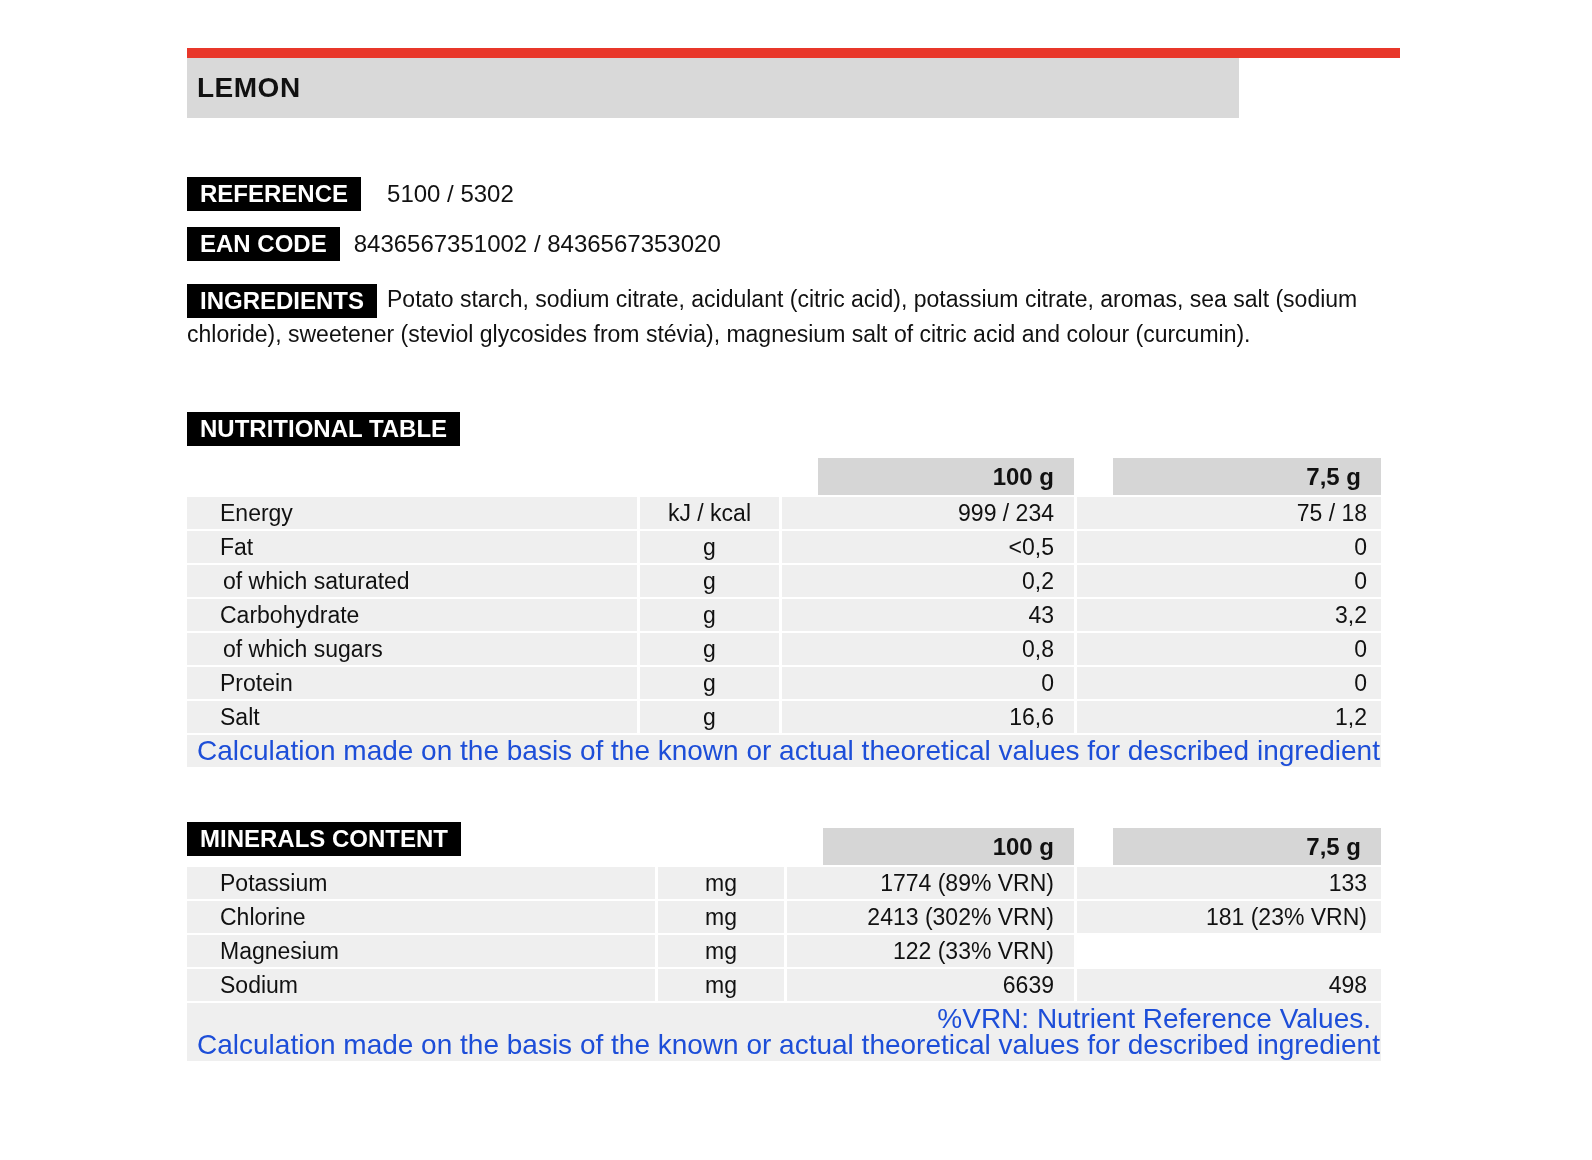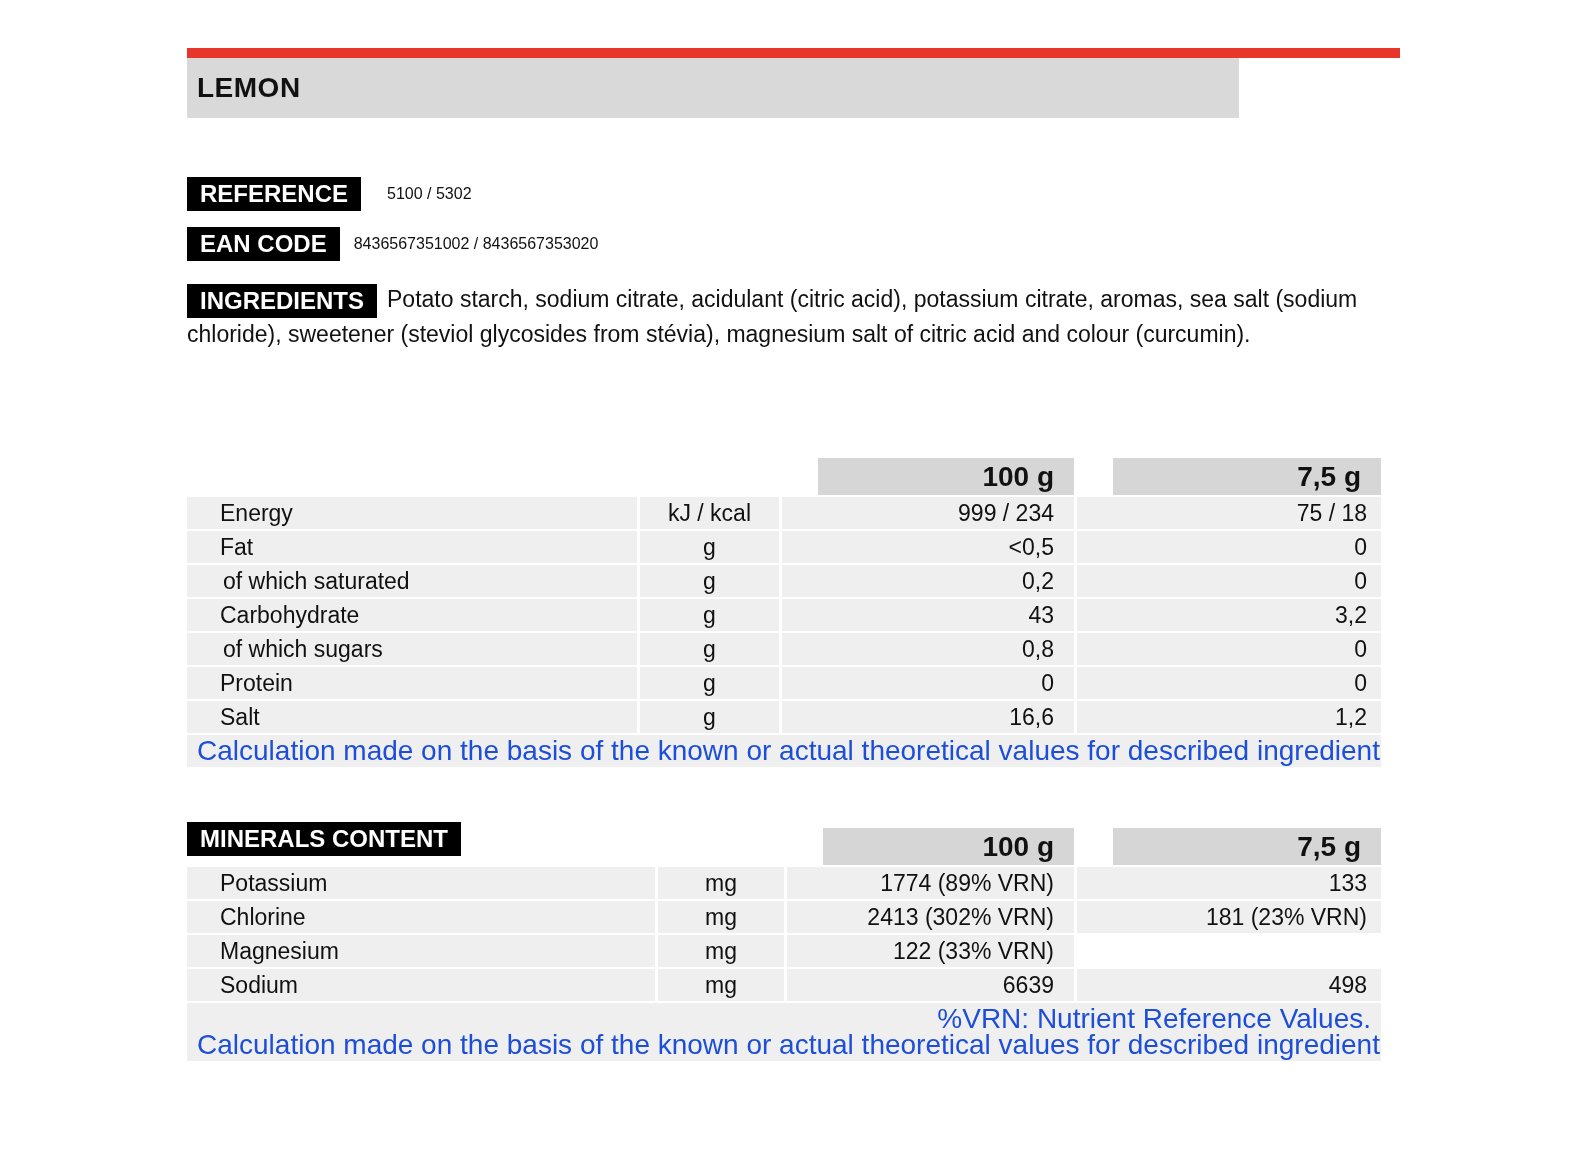--- a/index.html
+++ b/index.html
@@ -31,21 +31,21 @@
   
   .badge {
     display: inline-block; background: #000000; color: #ffffff;
     font-weight: bold; font-size: 24px; line-height: 28px;
     padding: 3px 13px; vertical-align: middle; white-space: nowrap;
   }
 
   .field-row { position: absolute; left: 187px; display: flex; align-items: center; margin-top: 20px; }
   .field-row.reference { top: 157px; }
   .field-row.ean { top: 207px; }
-  .field-row .field-value { font-size: 16px; color: #111111; }
+  .field-row .field-value { font-size: 24px; color: #111111; }
   .field-row.reference .field-value { margin-left: 26px; }
   .field-row.ean .field-value { margin-left: 14px; }
 
   .ingredients {
     position: absolute; left: 187px; top: 260px; width: 1196px;
     font-size: 23px; line-height: 33px; color: #111111;
   }
   .ingredients .badge { margin-right: 10px; }
 
   
@@ -57,21 +57,21 @@
   .data-table { position: absolute; left: 187px; width: 1194px; }
   .data-table.nutrition { top: 458px; }
   .data-table.minerals { top: 828px; }
 
   .t-row { display: grid; column-gap: 3px; margin-bottom: 2px; }
   .nutrition .t-row { grid-template-columns: 450px 139px 292px 304px; }
   .minerals  .t-row { grid-template-columns: 468px 126px 287px 304px; }
 
   .t-head .cell { background: transparent; height: 37px; }
   .t-head .cell.colhead {
-    background: #d6d6d6; font-weight: bold; font-size: 28px;
+    background: #d6d6d6; font-weight: bold; font-size: 24px;
     display: flex; align-items: center; justify-content: flex-end;
     padding-right: 20px; box-sizing: border-box; margin-left: 36px;
   }
 
   .t-body .cell {
     background: #efefef; height: 32px; font-size: 23px;
     display: flex; align-items: center; box-sizing: border-box;
   }
   .t-body .cell.label { justify-content: flex-start; padding-left: 33px; }
   .t-body .cell.label.indent { padding-left: 36px; }
@@ -102,20 +102,21 @@
     <span class="field-value">5100 / 5302</span>
   </div>
 
   <div class="field-row ean">
     <span class="badge">EAN CODE</span>
     <span class="field-value">8436567351002 / 8436567353020</span>
   </div>
 
   <p class="ingredients"><span class="badge">INGREDIENTS</span><span>Potato starch, sodium citrate, acidulant (citric acid),  potassium citrate, aromas, sea salt (sodium chloride), sweetener (steviol glycosides from stévia), magnesium salt of citric acid and colour (curcumin).</span></p>
 
+  <span class="badge section-badge nutrition">NUTRITIONAL TABLE</span>
 
   <div class="data-table nutrition">
     <div class="t-row t-head">
       <div class="cell"></div>
       <div class="cell"></div>
       <div class="cell colhead">100 g</div>
       <div class="cell colhead">7,5 g</div>
     </div>
     <div class="t-body">
       <div class="t-row">

